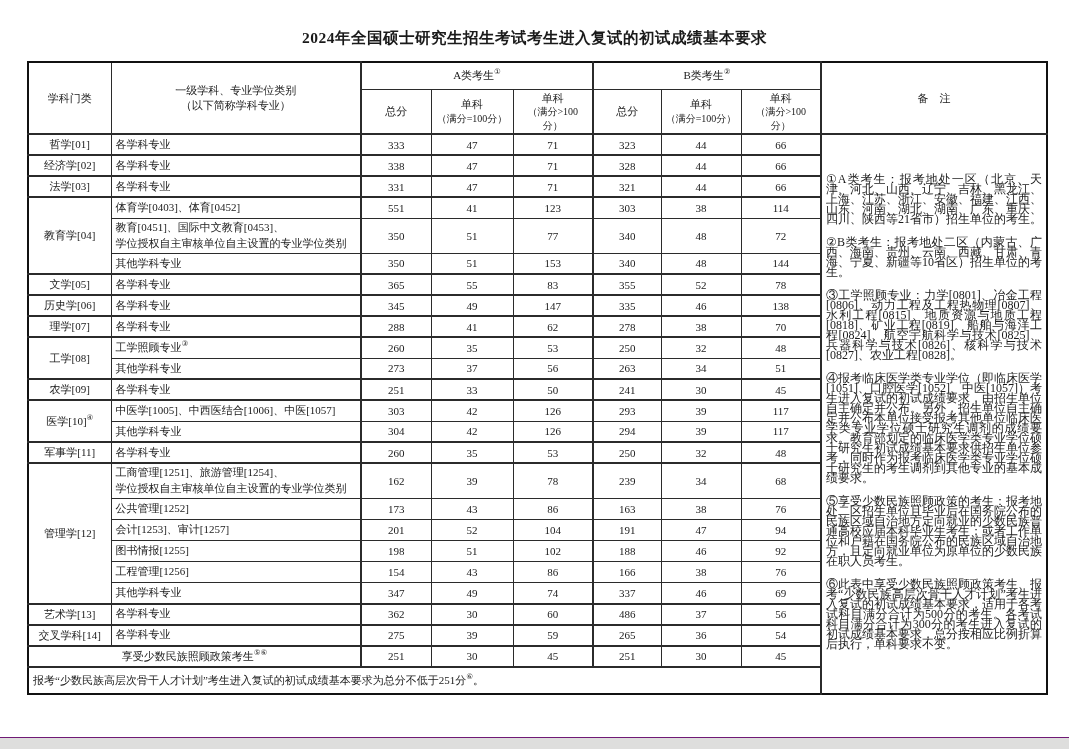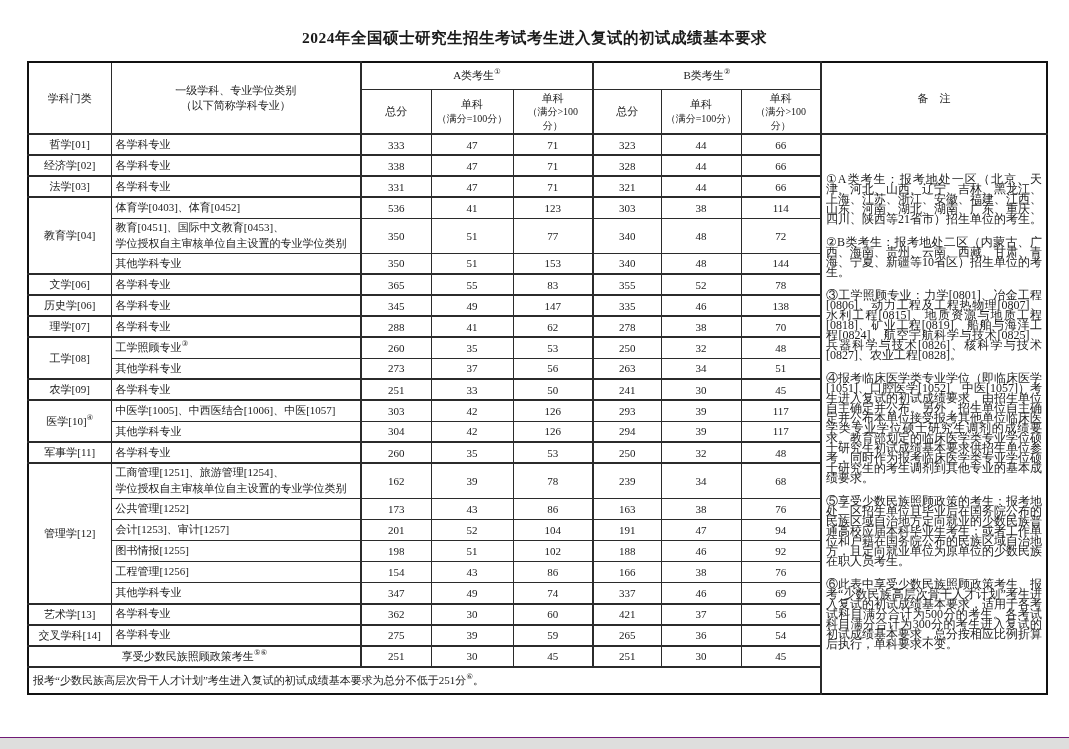--- a/index.html
+++ b/index.html
@@ -144,21 +144,21 @@
           <td class="num-cell thick-left">331</td>
           <td class="num-cell">47</td>
           <td class="num-cell">71</td>
           <td class="num-cell thick-left">321</td>
           <td class="num-cell">44</td>
           <td class="num-cell">66</td>
         </tr>
         <tr class="group-start">
           <td class="cat-cell" rowspan="3">教育学[04]</td>
           <td class="subj-cell">体育学[0403]、体育[0452]</td>
-          <td class="num-cell thick-left">536</td>
+          <td class="num-cell thick-left">551</td>
           <td class="num-cell">41</td>
           <td class="num-cell">123</td>
           <td class="num-cell thick-left">303</td>
           <td class="num-cell">38</td>
           <td class="num-cell">114</td>
         </tr>
         <tr>
           <td class="subj-cell">教育[0451]、国际中文教育[0453]、
 学位授权自主审核单位自主设置的专业学位类别</td>
           <td class="num-cell thick-left">350</td>
@@ -171,21 +171,21 @@
         <tr>
           <td class="subj-cell">其他学科专业</td>
           <td class="num-cell thick-left">350</td>
           <td class="num-cell">51</td>
           <td class="num-cell">153</td>
           <td class="num-cell thick-left">340</td>
           <td class="num-cell">48</td>
           <td class="num-cell">144</td>
         </tr>
         <tr class="group-start">
-          <td class="cat-cell" rowspan="1">文学[06]</td>
+          <td class="cat-cell" rowspan="1">文学[05]</td>
           <td class="subj-cell">各学科专业</td>
           <td class="num-cell thick-left">365</td>
           <td class="num-cell">55</td>
           <td class="num-cell">83</td>
           <td class="num-cell thick-left">355</td>
           <td class="num-cell">52</td>
           <td class="num-cell">78</td>
         </tr>
         <tr class="group-start">
           <td class="cat-cell" rowspan="1">历史学[06]</td>
@@ -320,21 +320,21 @@
           <td class="num-cell thick-left">337</td>
           <td class="num-cell">46</td>
           <td class="num-cell">69</td>
         </tr>
         <tr class="group-start">
           <td class="cat-cell" rowspan="1">艺术学[13]</td>
           <td class="subj-cell">各学科专业</td>
           <td class="num-cell thick-left">362</td>
           <td class="num-cell">30</td>
           <td class="num-cell">60</td>
-          <td class="num-cell thick-left">421</td>
+          <td class="num-cell thick-left">486</td>
           <td class="num-cell">37</td>
           <td class="num-cell">56</td>
         </tr>
         <tr class="group-start">
           <td class="cat-cell" rowspan="1">交叉学科[14]</td>
           <td class="subj-cell">各学科专业</td>
           <td class="num-cell thick-left">275</td>
           <td class="num-cell">39</td>
           <td class="num-cell">59</td>
           <td class="num-cell thick-left">265</td>

